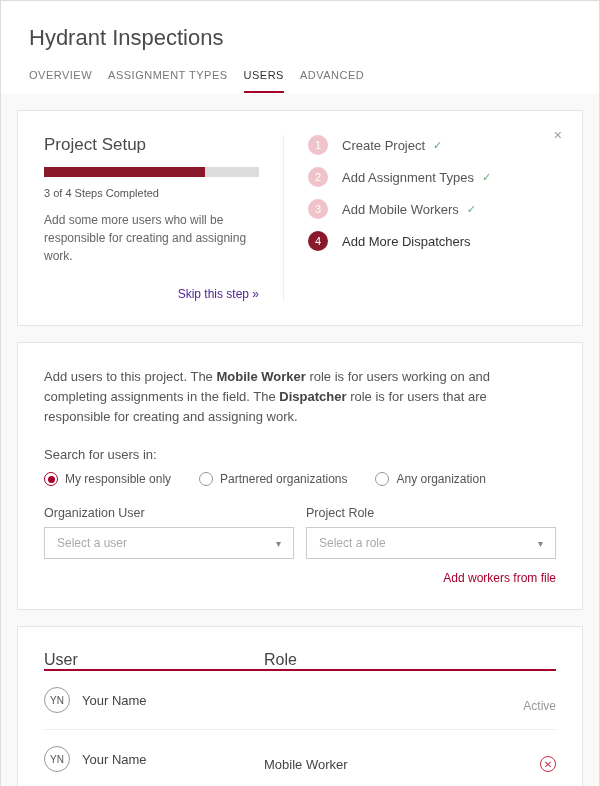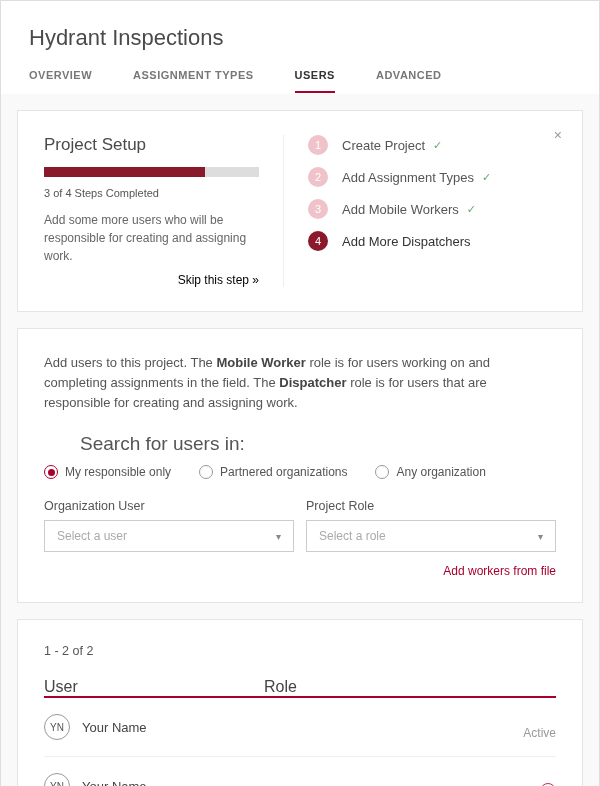--- a/index.html
+++ b/index.html
@@ -17,23 +17,22 @@
     padding: 24px 40px 0 28px;
   }
   h1 {
     font-size: 22px;
     font-weight: 300;
     color: #4a4a4a;
     margin-bottom: 18px;
   }
   .tabs {
     display: flex;
-    gap: 41px;
+    gap: 16px;
     border-bottom: 1px solid transparent;
-    font-weight: bold;
   }
   .tab {
     font-size: 11px;
     letter-spacing: 0.5px;
     color: #777;
     padding-bottom: 10px;
     cursor: pointer;
     border-bottom: 2px solid transparent;
   }
   .tab.active {
@@ -86,23 +85,23 @@
     margin-bottom: 12px;
   }
   .setup-desc {
     font-size: 12px;
     color: #666;
     line-height: 1.5;
   }
   .skip-link {
     display: block;
     text-align: right;
-    color: #000000;
-    font-size: 12px;
-    margin-top: 8px;
+    color: #4c1d95;
+    font-size: 12px;
+    margin-top: 22px;
     cursor: pointer;
   }
   .step-item {
     display: flex;
     align-items: center;
     margin-bottom: 12px;
     font-size: 13px;
     color: #555;
   }
   .step-num {
@@ -132,24 +131,23 @@
     cursor: pointer;
   }
   .desc-para {
     font-size: 13px;
     color: #555;
     line-height: 1.55;
     margin-bottom: 20px;
   }
   .desc-para b { color: #444; }
   .field-label {
-    font-size: 19px;
+    font-size: 13px;
     color: #555;
     margin-bottom: 10px;
-    margin-left: 36px;
   }
   .radio-row {
     display: flex;
     gap: 28px;
     margin-bottom: 20px;
   }
   .radio-item {
     display: flex;
     align-items: center;
     gap: 7px;
@@ -359,21 +357,20 @@
           <div class="select-box">
             <span>Select a role</span>
             <span class="chev">▾</span>
           </div>
         </div>
       </div>
       <a class="add-file-link">Add workers from file</a>
     </div>
 
     <div class="panel" style="padding-bottom:6px">
-      <div class="count-label">1 - 2 of 2</div>
       <div class="table-header">
         <div class="col-user">User</div>
         <div class="col-role">Role</div>
       </div>
 
       <div class="table-row">
         <div class="col-user" style="display:flex;align-items:center">
           <div class="avatar">YN</div>
           <span class="user-name">Your Name</span>
         </div>

